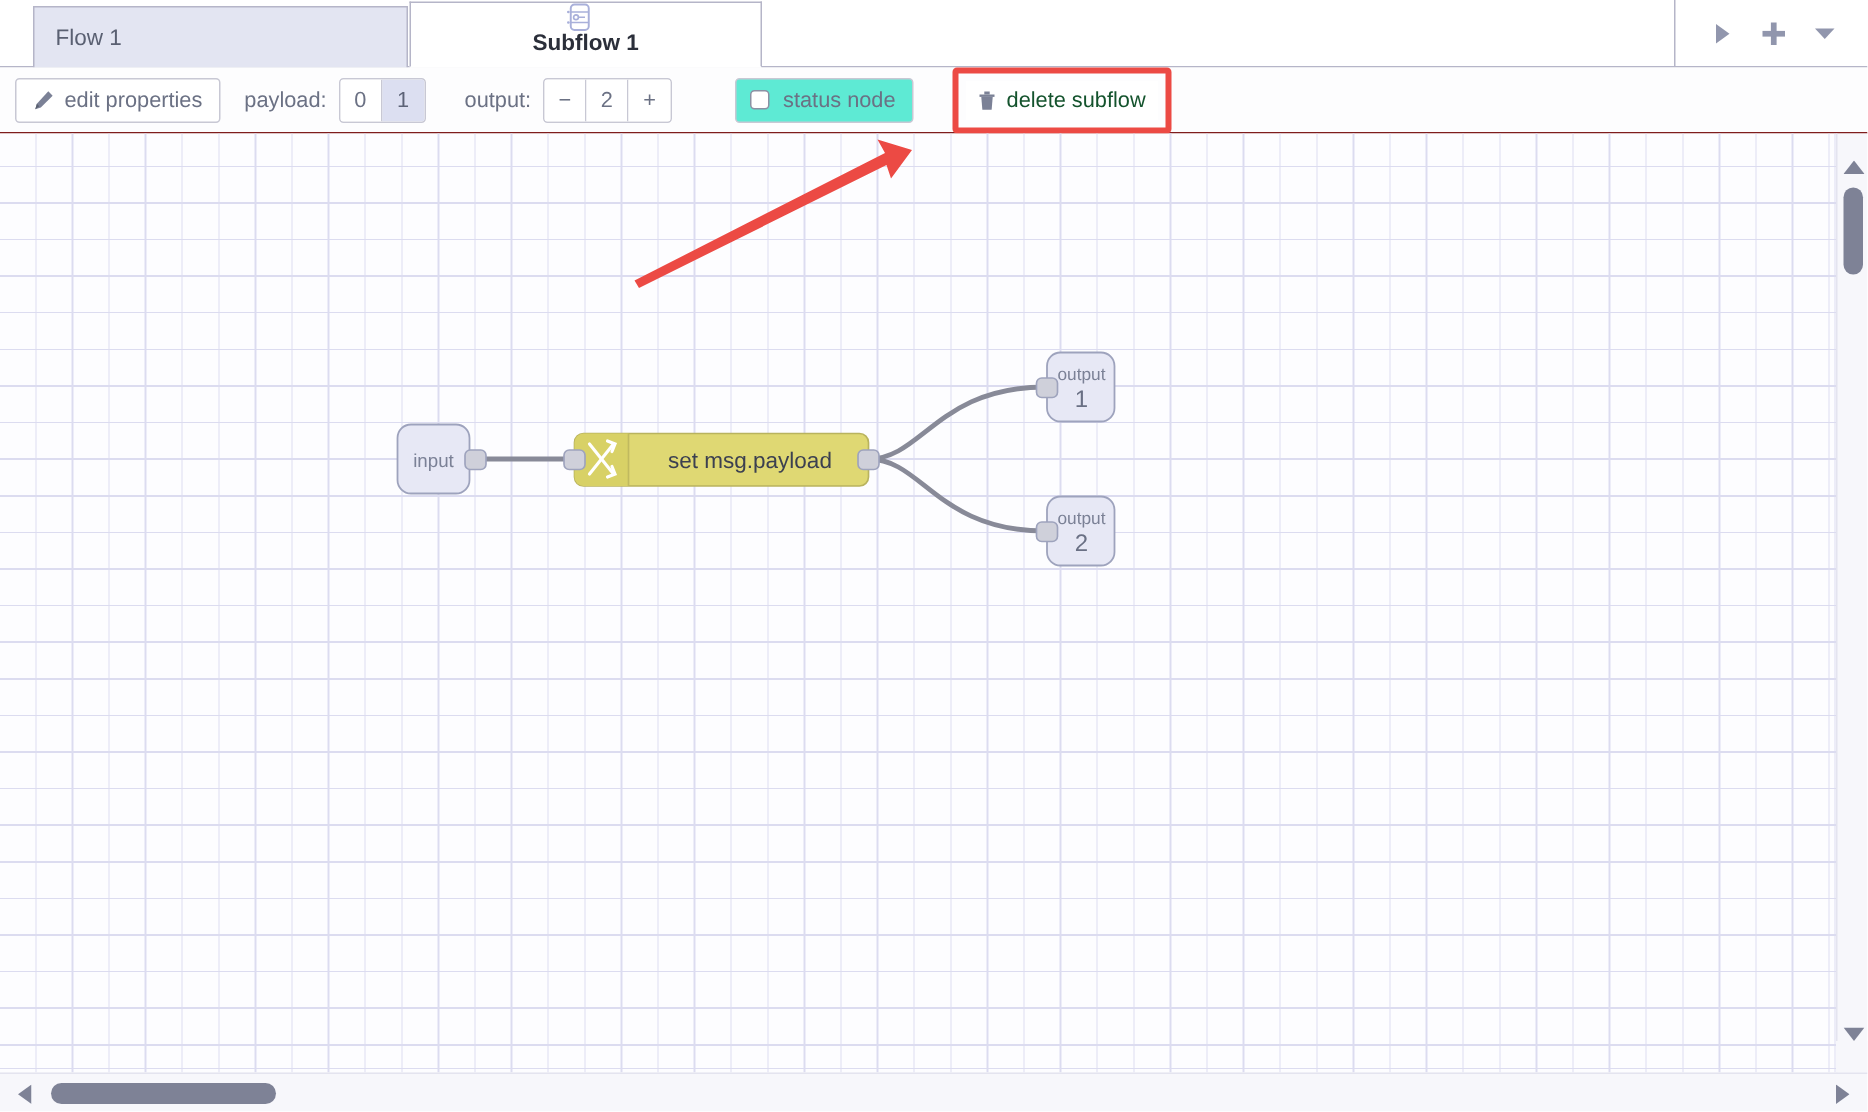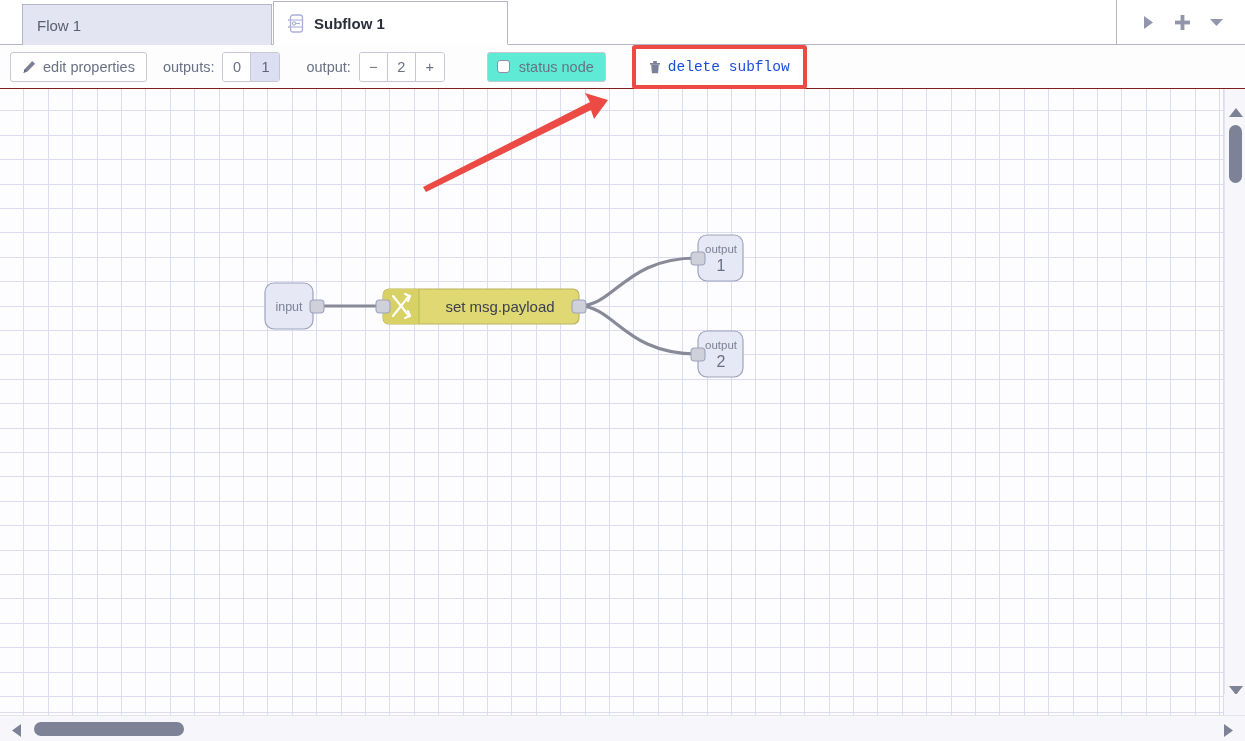--- a/index.html
+++ b/index.html
@@ -55,20 +55,21 @@
     height: 41px;
   }
   .tab.active {
     background: #ffffff;
     color: #2b2f3a;
     font-weight: bold;
     width: 235px;
     height: 44px;
     border-bottom: 1px solid #ffffff;
     z-index: 3;
+    flex-direction: column;
   }
   .tab-label { line-height: 1; }
 
   .subflow-tab-icon {
     width: 17px; height: 19px;
     margin-right: 9px;
     flex: 0 0 auto;
     display: block;
   }
 
@@ -173,24 +174,23 @@
     background: transparent;
   }
   .delete-btn {
     height: 26px;
     display: inline-flex;
     align-items: center;
     padding: 0 8px;
     background: #fff;
     border: none;
     font-size: 14.5px;
-    color: #1d4ed8;
+    color: #14532d;
     cursor: pointer;
     white-space: nowrap;
-    font-family: Liberation Mono, monospace;
   }
   .icon-pencil, .icon-trash { margin-right: 7px; flex: 0 0 auto; display:block; }
 
   
   .canvas-area {
     position: absolute;
     left: 0; top: 89px;
     width: 1224px; height: 626px;
     overflow: hidden;
     background:
@@ -291,21 +291,21 @@
   <div class="toolbar">
 
     <div class="tb-btn">
       <svg class="icon-pencil" width="14" height="14" viewBox="0 0 14 14">
         <path d="M10.2 0.9 L13.1 3.8 L5.2 11.7 L1.5 12.9 L2.6 9.2 Z" fill="#7b8196"></path>
         <path d="M1.5 12.9 L2.6 9.2 L4.2 10.8 Z" fill="#596070"></path>
       </svg>
       <span>edit properties</span>
     </div>
 
-    <span class="tb-label">outputs:</span>
+    <span class="tb-label">payload:</span>
     <div class="seg">
       <div class="seg-cell">0</div>
       <div class="seg-cell selected">1</div>
     </div>
 
     <span class="tb-label" style="margin-left:26px">output:</span>
     <div class="seg">
       <div class="seg-cell">−</div>
       <div class="seg-cell static">2</div>
       <div class="seg-cell">+</div>

